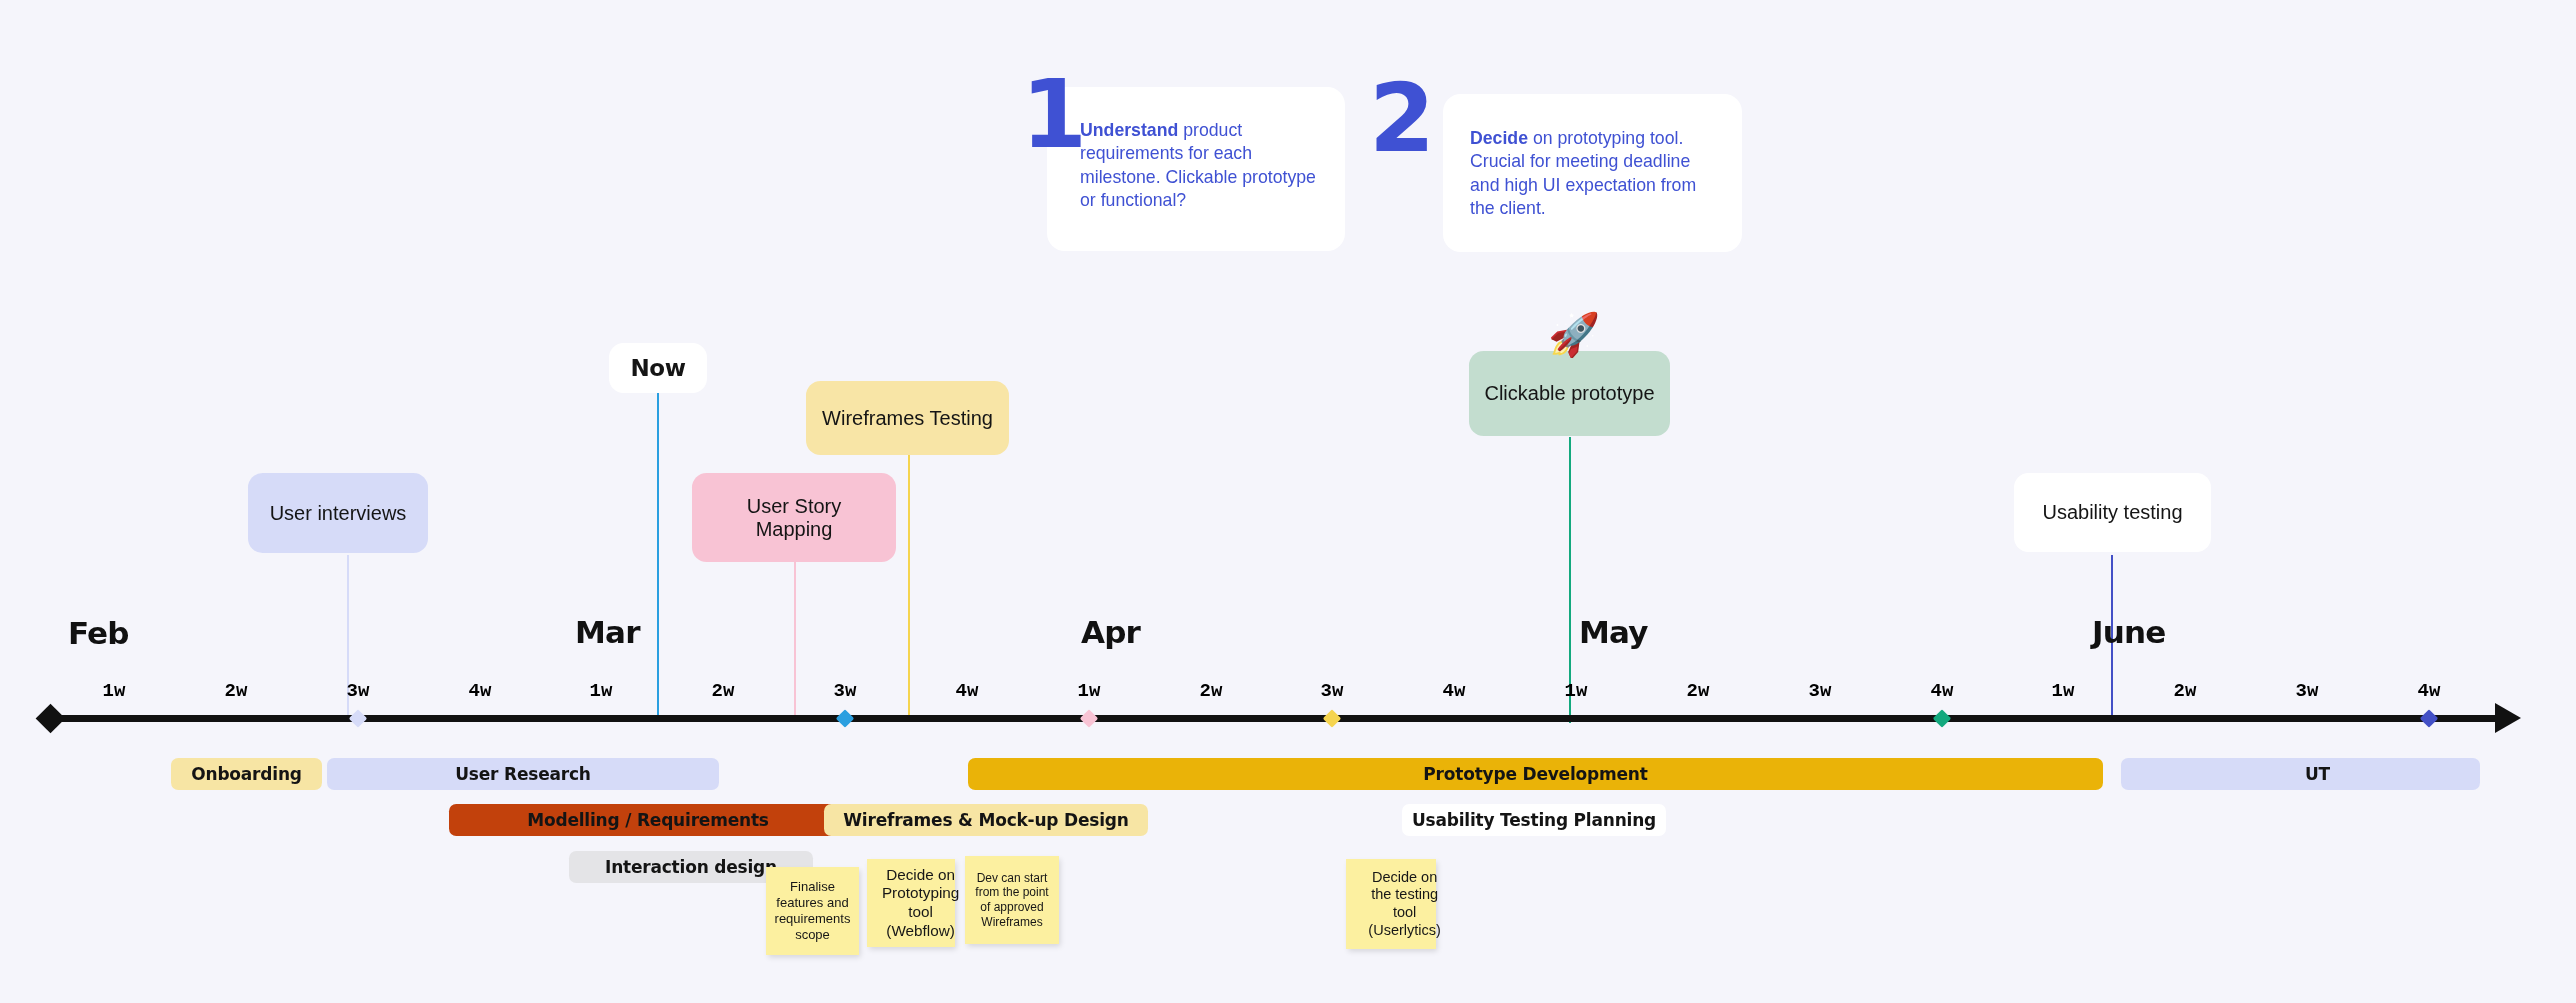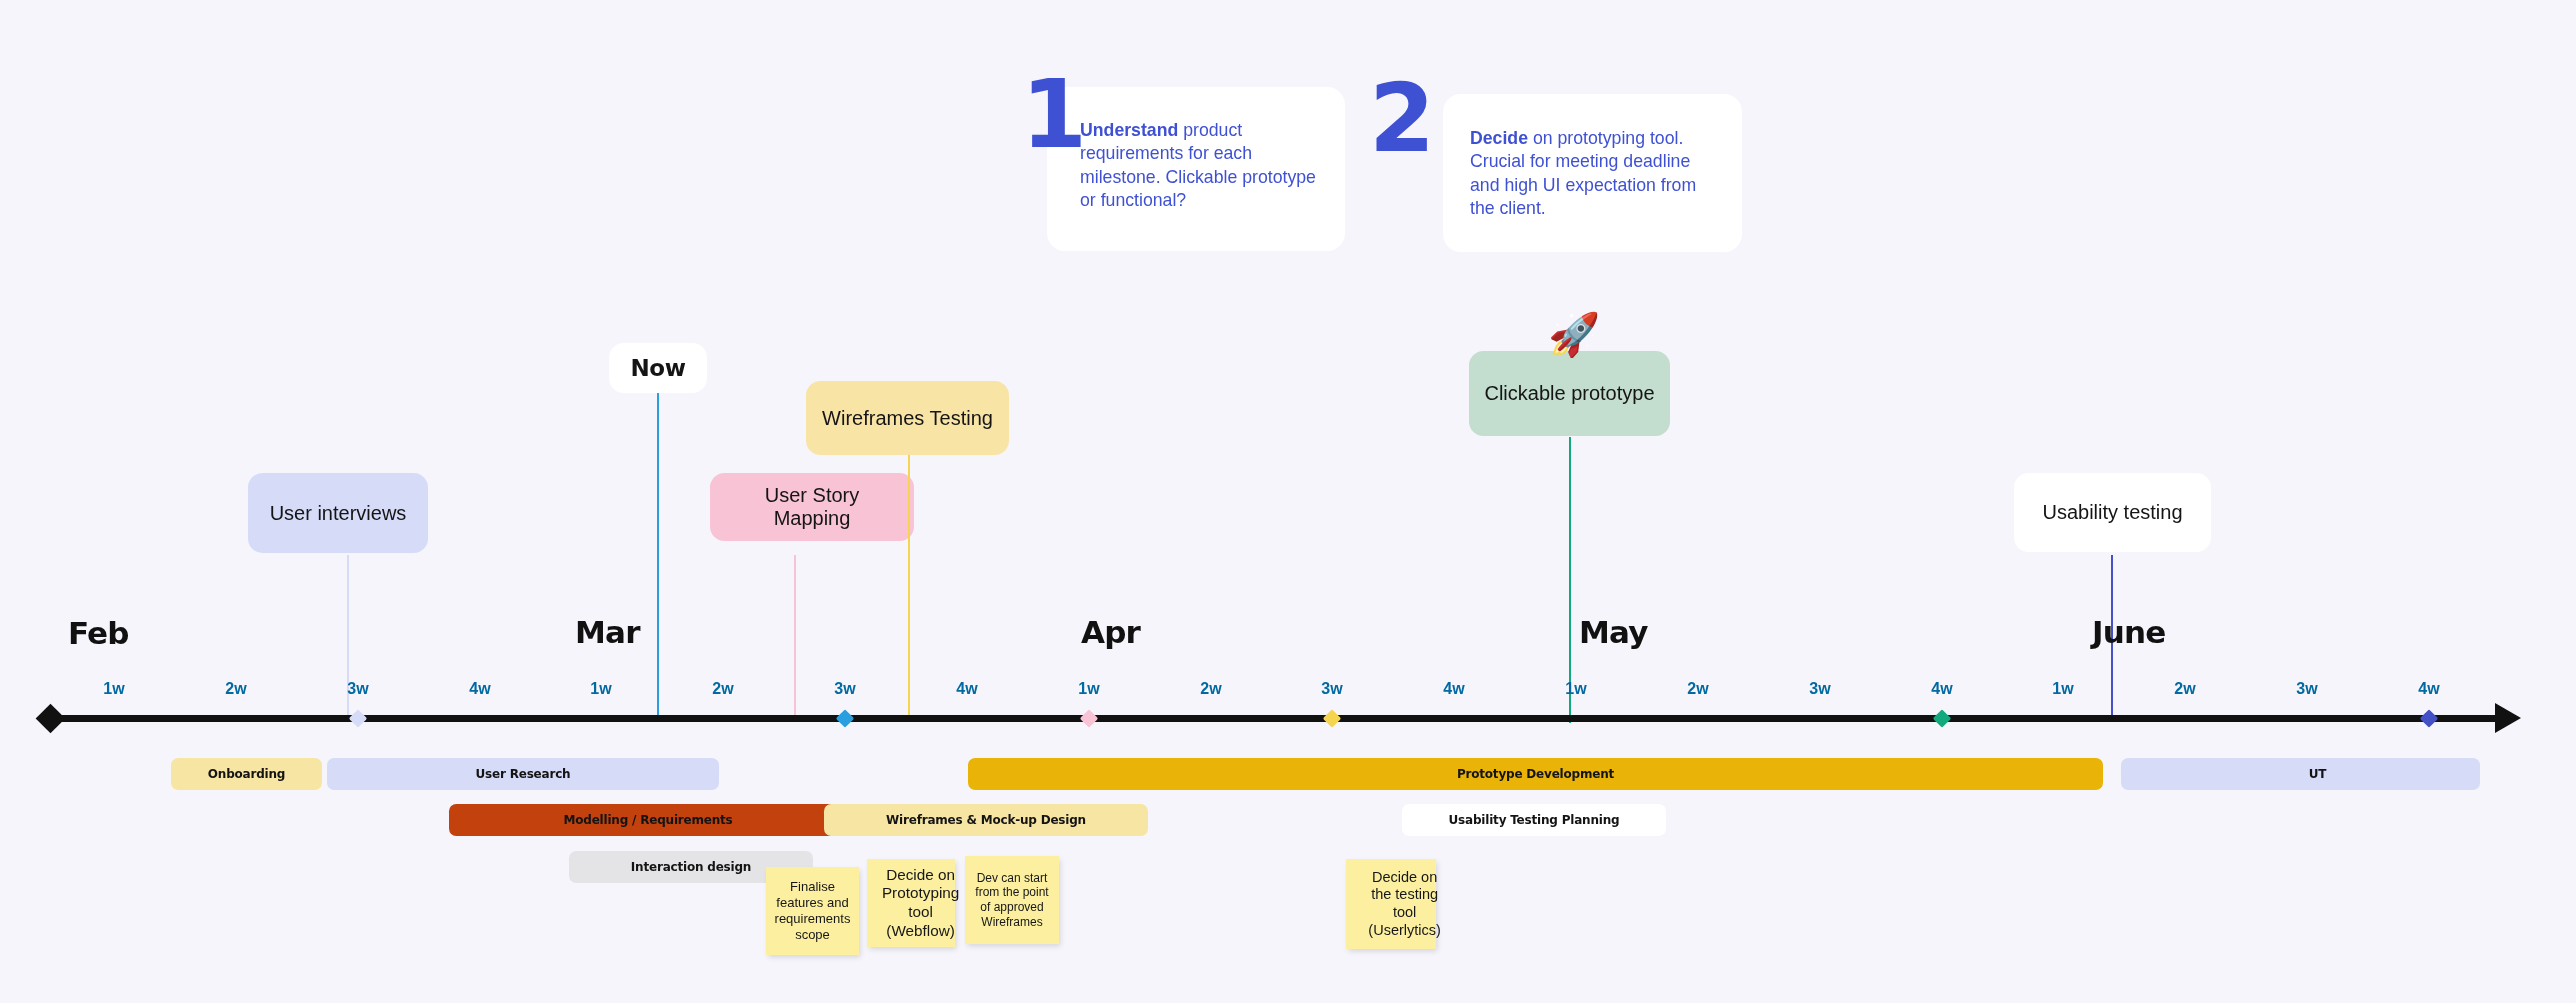--- a/index.html
+++ b/index.html
@@ -96,24 +96,24 @@
     position: absolute;
     font-family: "DejaVu Sans", sans-serif;
     font-weight: 700;
     font-size: 31px;
     color: #111111;
     letter-spacing: -0.8px;
     white-space: nowrap;
   }
   .week-label {
     position: absolute;
-    font-family: Liberation Sans, sans-serif;
-    font-weight: 700;
-    font-size: 16px;
-    color: #0369a1;
+    font-family: Liberation Mono, monospace;
+    font-weight: 700;
+    font-size: 19px;
+    color: #000000;
     white-space: nowrap;
     transform: translateX(-50%);
   }
   .axis-marker {
     position: absolute;
     width: 13px;
     height: 13px;
     transform: translateX(-50%) rotate(45deg);
     border-radius: 1.6px;
   }
@@ -121,21 +121,21 @@
   
   .bar {
     position: absolute;
     height: 32px;
     border-radius: 7.2px;
     display: flex;
     align-items: center;
     justify-content: center;
     font-family: "DejaVu Sans", sans-serif;
     font-weight: 700;
-    font-size: 12px;
+    font-size: 17px;
     color: #141414;
     letter-spacing: -0.2px;
     box-sizing: border-box;
     white-space: nowrap;
     overflow: hidden;
   }
 
   
   .sticky {
     position: absolute;
@@ -162,21 +162,21 @@
 <div class="note-num" style="left:1369px; top:71px;">2</div>
 <div class="note-text" style="left:1470px; top:127px; width:233px;"><b>Decide</b><span> on prototyping tool. Crucial for meeting deadline and high UI expectation from the client.</span></div>
 
 <div class="ms-stem" style="left:347px; top:555px; height:167px; background:#d6dbf8;"></div>
 <div class="ms-card" style="left:248px; top:473px; width:180px; height:80px; background:#d6dbf8;">User interviews</div>
 
 <div class="ms-stem" style="left:657px; top:389px; height:333px; background:#2a9fe0;"></div>
 <div class="ms-card bold" style="left:609px; top:343px; width:98px; height:50px; background:#ffffff;">Now</div>
 
 <div class="ms-stem" style="left:794px; top:555px; height:167px; background:#f8c3d4;"></div>
-<div class="ms-card" style="left:692px; top:473px; width:204px; height:68px; background:#f8c3d4;margin-left:18px;">User Story Mapping</div>
+<div class="ms-card" style="left:692px; top:473px; width:204px; height:89px; background:#f8c3d4;">User Story Mapping</div>
 
 <div class="ms-stem" style="left:908px; top:455px; height:267px; background:#f5d44f;"></div>
 <div class="ms-card" style="left:806px; top:381px; width:203px; height:74px; background:#f8e5a6;">Wireframes Testing</div>
 
 <div class="ms-stem" style="left:1569px; top:437px; height:286px; background:#13a97e;"></div>
 <div class="ms-card" style="left:1469px; top:351px; width:201px; height:85px; background:#c3ddcf;">Clickable prototype</div>
 <div class="rocket" style="left:1548px; top:314px;">🚀</div>
 
 <div class="ms-stem" style="left:2111px; top:555px; height:167px; background:#4350c6;"></div>
 <div class="ms-card" style="left:2014px; top:473px; width:197px; height:79px; background:#ffffff;">Usability testing</div>

